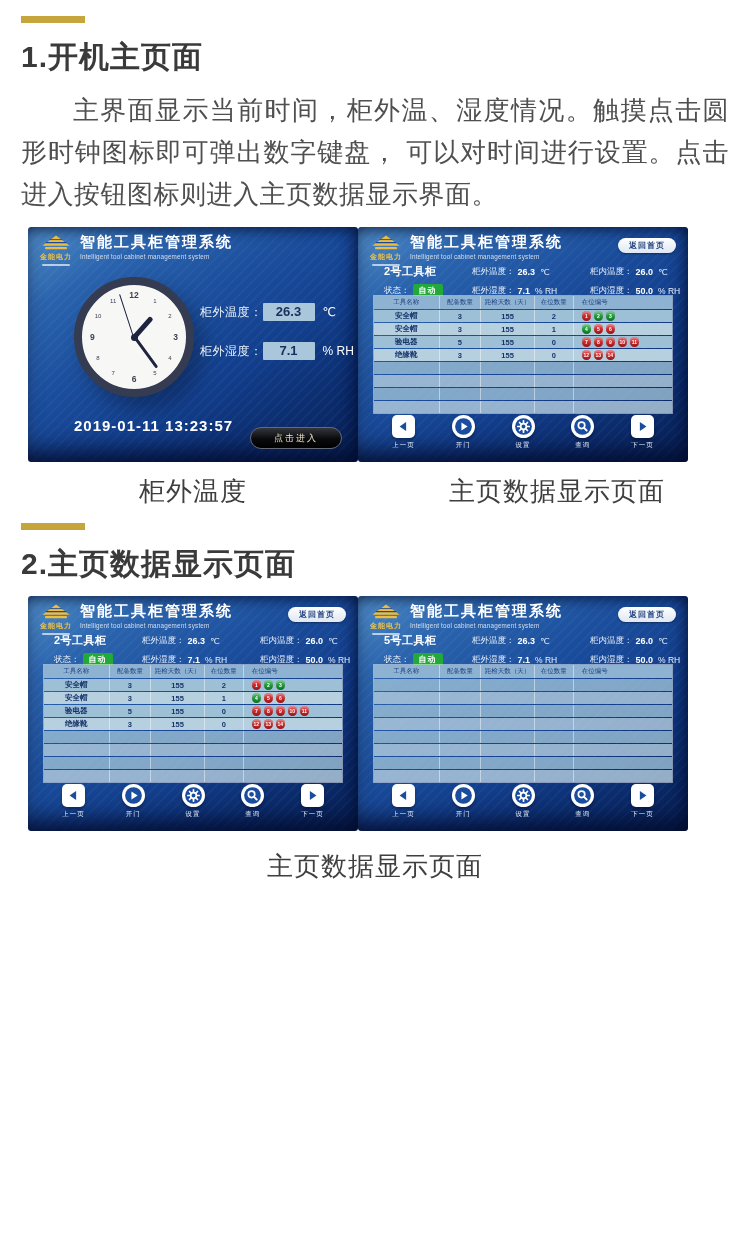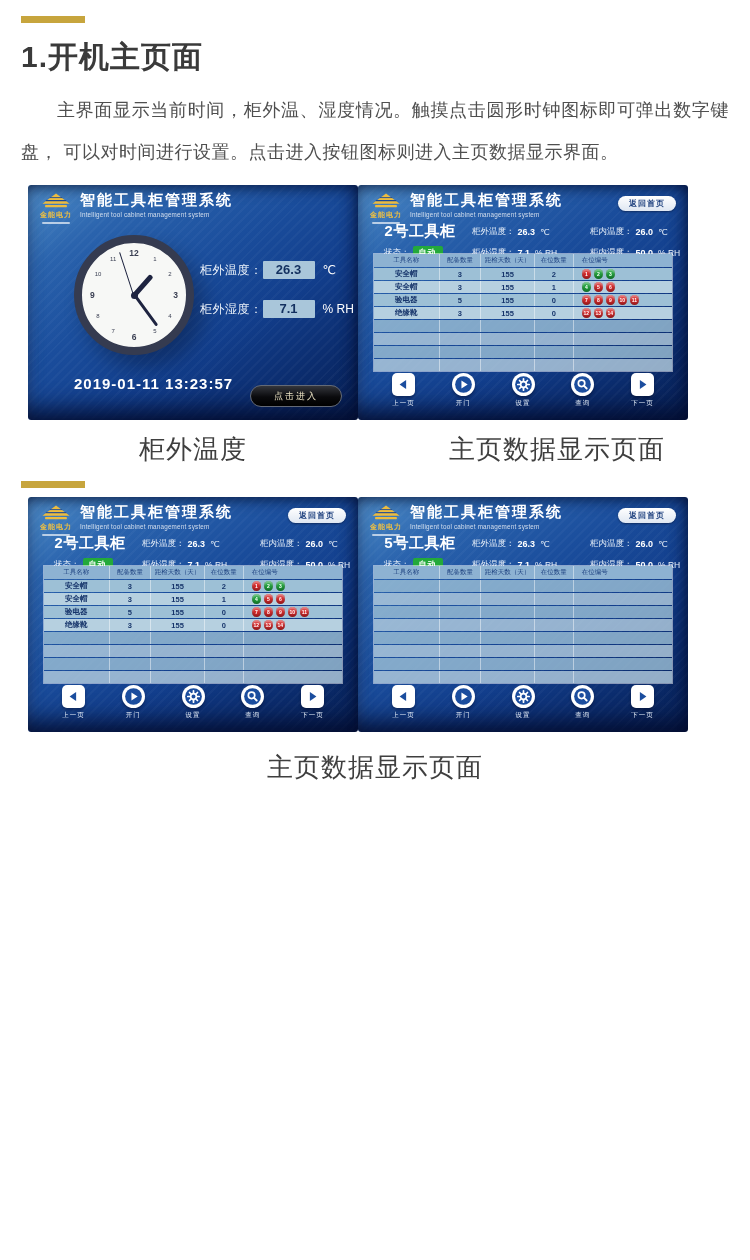--- a/index.html
+++ b/index.html
@@ -5,21 +5,21 @@
   * { margin:0; padding:0; box-sizing:border-box; }
   html,body { width:750px; background:#ffffff; }
   body { height:1260px; overflow:hidden; position:relative;
          font-family:"Liberation Sans","DejaVu Sans",sans-serif; }
   .page { padding:16px 21px 0 21px; }
 
   
   .gold-bar { width:64px; height:7px; background:#c7a53d; margin-bottom:9px; }
   .section-heading { font-size:30px; line-height:36px; font-weight:bold; color:#3a3a3a;
                      letter-spacing:1px; margin-bottom:14px;margin-top:16px; }
-  .body-text { font-size:18px; line-height:42px; color:#4f4f4f; text-indent:2em;
+  .body-text { font-size:26px; line-height:42px; color:#4f4f4f; text-indent:2em;
                letter-spacing:.5px; margin-bottom:12px; text-align:justify; }
 
   .figure-row { display:flex; padding:0 7px; }
   .captions-row { display:flex; justify-content:space-between; padding:0 7px; margin:12px 0 14px 0; }
   .caption { font-size:26px; color:#3f3f3f; letter-spacing:1px; width:330px; text-align:center; }
   .caption-final { width:100%; text-align:center; margin-top:18px; font-size:26px; color:#3f3f3f; letter-spacing:1px; }
 
   
   .screen { width:330px; height:235px; position:relative; overflow:hidden; border-radius:3px; flex:0 0 auto;
     background:
@@ -62,21 +62,21 @@
                background:linear-gradient(#34363c,#0a0a0d 55%,#000); border:1px solid #646a76;
                color:#efe6c6; font-size:9px; letter-spacing:2px; display:flex; align-items:center; justify-content:center; }
 
   
   .back-btn { position:absolute; top:11px; right:12px; min-width:58px; height:15px; padding:0 8px;
               background:linear-gradient(#ffffff,#dfe7f2); border-radius:8px; color:#1c3f7d; font-size:8px;
               font-weight:bold; display:flex; align-items:center; justify-content:center; letter-spacing:1px;
               box-shadow:0 1px 2px rgba(0,0,20,.4); }
   .info { position:absolute; top:37px; left:26px; right:6px; display:grid;
           grid-template-columns:88px 118px auto; row-gap:5px; align-items:center; }
-  .info-name { font-size:15px; font-weight:bold; color:#ffffff; letter-spacing:.5px;font-family:Liberation Mono, monospace; }
+  .info-name { font-size:11px; font-weight:bold; color:#ffffff; letter-spacing:.5px; }
   .info-item { font-size:8.5px; color:#e9f1fa; display:flex; align-items:center; white-space:nowrap; }
   .info-value { font-weight:bold; color:#ffffff; font-size:9px; margin-left:3px; }
   .info-unit { margin-left:5px; }
   .status-badge { background:#23a93a; color:#fff; font-size:8px; padding:1px 6px; border-radius:2px;
                   font-weight:bold; margin-left:3px; letter-spacing:1px; }
   .tk-table { position:absolute; top:68px; left:15px; right:15px; border:1px solid rgba(255,255,255,.5); }
   .tk-row { display:flex; height:12px; margin-top:1px; }
   .tk-row.tk-head { margin-top:0; height:13px; background:#8db2d2; }
   .tk-head .tk-cell { color:#1b3f7e; font-size:6.5px; font-weight:normal; }
   .tk-row.odd  { background:#9dc0d6; }
@@ -358,20 +358,21 @@
       </div>
   </div>
 
   <div class="captions-row">
     <div class="caption">柜外温度</div>
     <div class="caption">主页数据显示页面</div>
   </div>
 
   <section>
     <div class="gold-bar"></div>
+    <h1 class="section-heading">2.主页数据显示页面</h1>
   </section>
 
   <div class="figure-row">
     <div class="screen">
         <div class="brand">
           <div class="brand-logo">
             <div>
               <svg viewBox="0 0 44 22">
                 <path d="M22 0 L42 15 L2 15 Z" fill="#ecbc40"></path>
                 <line x1="7" y1="10.5" x2="37" y2="10.5" stroke="#1b4896" stroke-width="1.6"></line>

